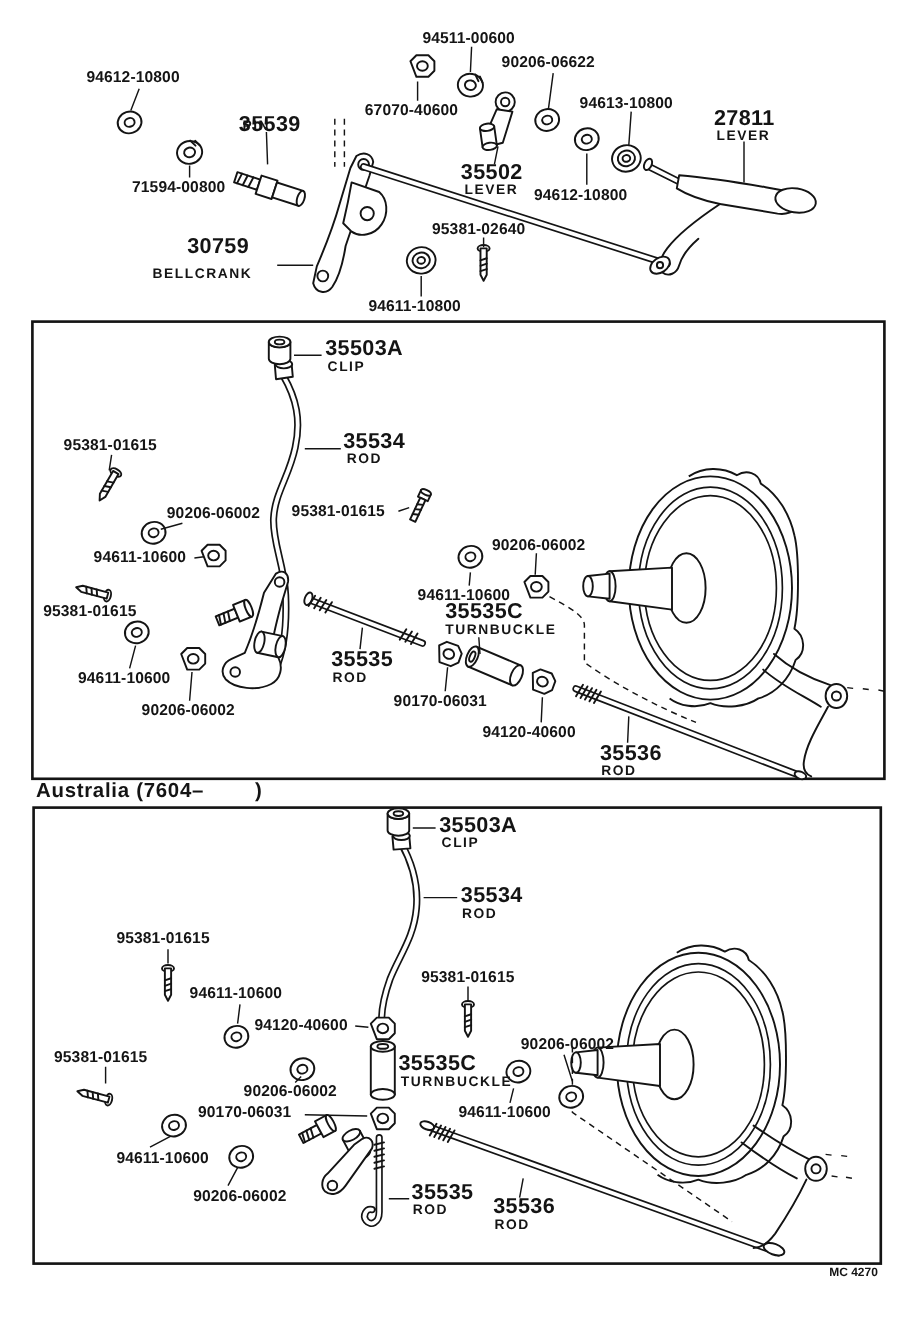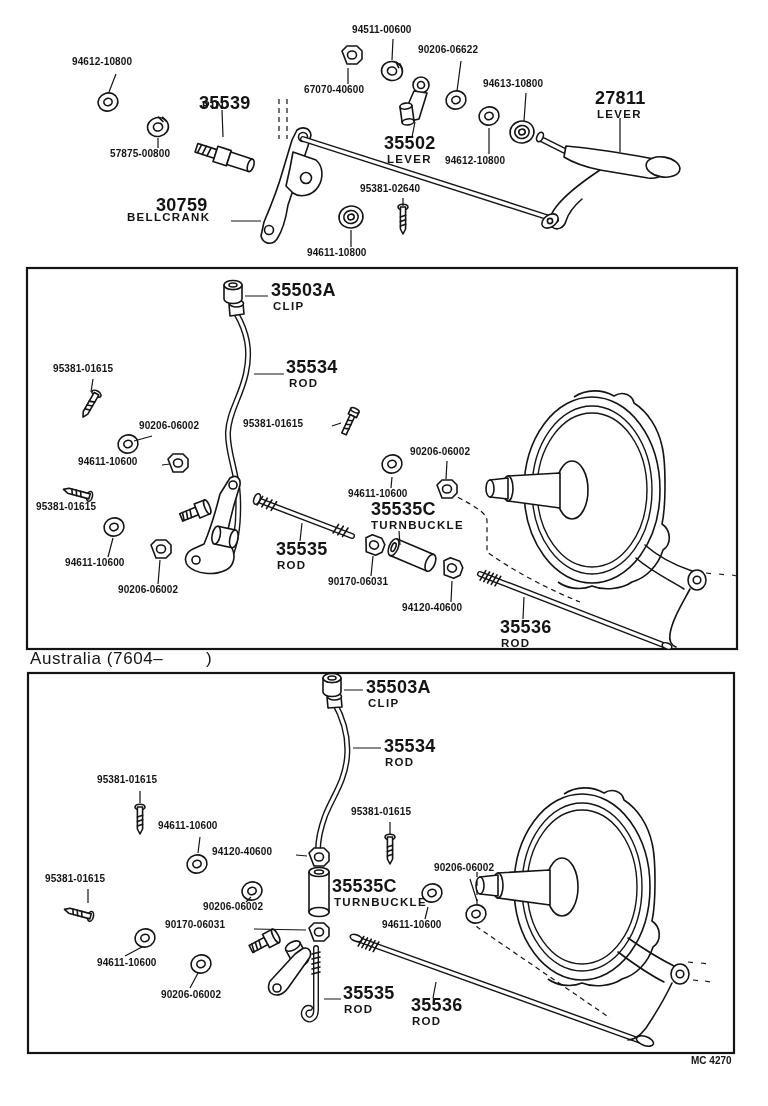--- a/index.html
+++ b/index.html
@@ -1,23 +1,23 @@
 <!DOCTYPE html>
 <html><head>
 <meta charset="utf-8">
 <style>
   html,body{margin:0;padding:0;background:#fff}
   .stage{position:relative;width:768px;height:1106px;background:#fff;overflow:hidden;
          font-family:"Liberation Sans",sans-serif;color:#141414}
   .stage svg{position:absolute;left:0;top:0}
   .lbl{position:absolute;white-space:pre;line-height:1;color:#141414}
-  .pn{font-weight:700;font-size:10px;letter-spacing:.1px}
+  .pn{font-weight:700;font-size:13px;letter-spacing:.1px}
   .big{font-size:18px;letter-spacing:.3px}
   .nm{font-weight:700;font-size:11.5px;letter-spacing:1.3px}
-  .note{font-size:17px;font-weight:400;letter-spacing:.6px}
+  .note{font-size:17px;font-weight:700;letter-spacing:.6px}
   .code{font-size:10px;font-weight:700}
   .f{fill:#fff;stroke:#141414;stroke-width:1.6;stroke-linejoin:round}
   .s{fill:none;stroke:#141414;stroke-width:1.6;stroke-linecap:round;stroke-linejoin:round}
   .sn{fill:none;stroke:#141414;stroke-width:1.4}
   .ld{fill:none;stroke:#141414;stroke-width:1.2}
   .box{fill:none;stroke:#141414;stroke-width:2.2}
   .tA{fill:none;stroke:#141414;stroke-width:6;stroke-linecap:round}
   .tB{fill:none;stroke:#fff;stroke-width:3.2;stroke-linecap:round}
   .dsh{fill:none;stroke:#141414;stroke-width:1.2;stroke-dasharray:5 4}
 </style>
@@ -298,25 +298,25 @@
   <div class="lbl pn big" style="left:199px;top:94px">35539</div>
   <div class="lbl nm" style="left:202px;top:100px">PIN</div>
   <div class="lbl pn" style="left:352px;top:25px">94511-00600</div>
   <div class="lbl pn" style="left:418px;top:45px">90206-06622</div>
   <div class="lbl pn" style="left:304px;top:85px">67070-40600</div>
   <div class="lbl pn" style="left:483px;top:79px">94613-10800</div>
   <div class="lbl pn big" style="left:595px;top:89px">27811</div>
   <div class="lbl nm" style="left:597px;top:109px">LEVER</div>
   <div class="lbl pn big" style="left:384px;top:134px">35502</div>
   <div class="lbl nm" style="left:387px;top:154px">LEVER</div>
-  <div class="lbl pn" style="left:110px;top:149px">57875-00800</div>
+  <div class="lbl pn" style="left:110px;top:149px">71594-00800</div>
   <div class="lbl pn" style="left:445px;top:156px">94612-10800</div>
   <div class="lbl pn" style="left:360px;top:184px">95381-02640</div>
   <div class="lbl pn big" style="left:156px;top:196px">30759</div>
-  <div class="lbl nm" style="left:127px;top:212px">BELLCRANK</div>
+  <div class="lbl nm" style="left:127px;top:224px">BELLCRANK</div>
   <div class="lbl pn" style="left:307px;top:248px">94611-10800</div>
 
   <div class="lbl pn big" style="left:271px;top:281px">35503A</div>
   <div class="lbl nm" style="left:273px;top:301px">CLIP</div>
   <div class="lbl pn big" style="left:286px;top:358px">35534</div>
   <div class="lbl nm" style="left:289px;top:378px">ROD</div>
   <div class="lbl pn" style="left:53px;top:364px">95381-01615</div>
   <div class="lbl pn" style="left:139px;top:421px">90206-06002</div>
   <div class="lbl pn" style="left:243px;top:419px">95381-01615</div>
   <div class="lbl pn" style="left:78px;top:457px">94611-10600</div>

